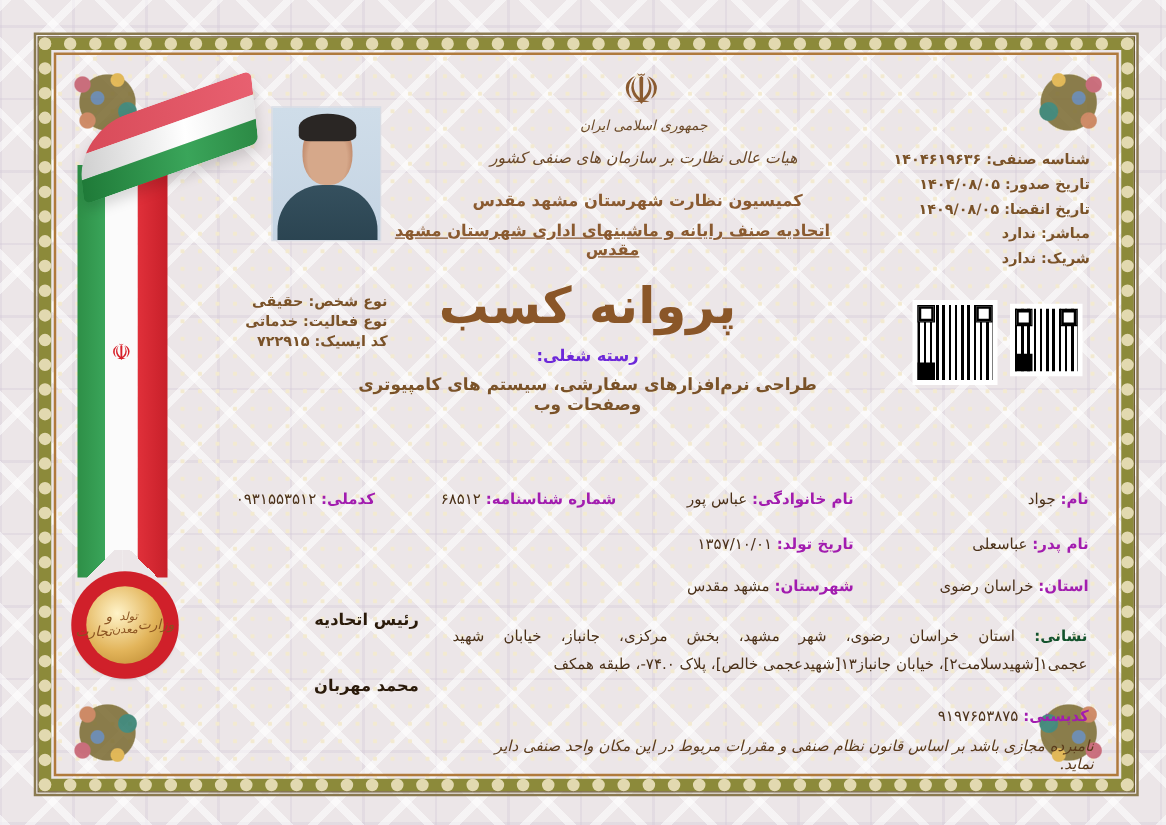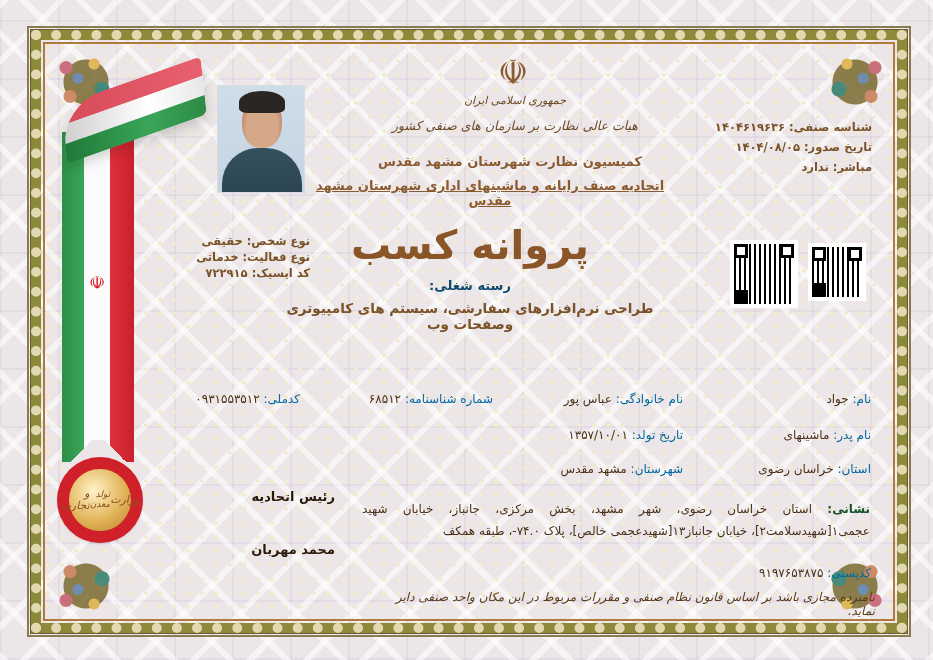--- a/index.html
+++ b/index.html
@@ -150,21 +150,21 @@
   .union {
     position: absolute; left: 300px; top: 178px; width: 380px; text-align: center;
     font-size: 13px; font-weight: bold; color: #8a5a30; text-decoration: underline;
   }
   .main-title {
     position: absolute; left: 330px; top: 222px; width: 280px; text-align: center;
     font-size: 40px; font-weight: bold; color: #8a5628;
   }
   .category-label {
     position: absolute; left: 380px; top: 278px; width: 180px; text-align: center;
-    font-size: 13px; font-weight: bold; color: #0c4a6e;
+    font-size: 13px; font-weight: bold; color: #6d28d9;
   }
   .category-value {
     position: absolute; left: 270px; top: 300px; width: 400px; text-align: center;
     font-size: 13.5px; font-weight: bold; color: #7a5228;
   }
 
   
   .right-info {
     position: absolute; left: 700px; top: 118px; width: 172px;
     text-align: right; color: #7a5228; font-size: 11.5px; font-weight: bold; line-height: 19.8px;
@@ -188,21 +188,21 @@
   .qr-grid::before, .qr-grid::after {
     content: ""; position: absolute; width: 8px; height: 8px; background: #fff; border: 2px solid #000;
   }
   .qr-grid::before { left: 1px; top: 1px; }
   .qr-grid::after { right: 1px; top: 1px; }
 
   
   .field {
     position: absolute; font-size: 12px; color: #4a3018; white-space: nowrap;
   }
-  .field .lbl { font-weight: normal; color: #0369a1; }
+  .field .lbl { font-weight: bold; color: #a21caf; }
   .address {
     position: absolute; left: 362px; top: 498px; width: 508px;
     font-size: 12px; color: #4a3018; text-align: justify; line-height: 22px;
   }
   .address .lbl { font-weight: bold; color: #14532d; }
   .footer-note {
     position: absolute; left: 370px; top: 590px; width: 505px; text-align: right;
     font-family: "DejaVu Serif", serif; font-style: italic; font-size: 12px; color: #5a3a1a;
   }
   .signer-title {
@@ -265,21 +265,23 @@
 <div class="calligraphy2">هیات عالی نظارت بر سازمان های صنفی کشور</div>
 <div class="commission">کمیسیون نظارت شهرستان مشهد مقدس</div>
 <div class="union">اتحادیه صنف رایانه و ماشینهای اداری شهرستان مشهد مقدس</div>
 <div class="main-title">پروانه کسب</div>
 <div class="category-label">رسته شغلی:</div>
 <div class="category-value">طراحی نرم‌افزارهای سفارشی، سیستم های کامپیوتری وصفحات وب</div>
 
 <div class="right-info">
   <div>شناسه صنفی: ۱۴۰۴۶۱۹۶۳۶</div>
   <div>تاریخ صدور: ۱۴۰۴/۰۸/۰۵</div>
+  <div>تاریخ انقضا: ۱۴۰۹/۰۸/۰۵</div>
   <div>مباشر: ندارد</div>
+  <div>شریک: ندارد</div>
 </div>
 <div class="qr one">
     <div class="qr-grid"></div>
   </div>
 <div class="qr two">
     <div class="qr-grid"></div>
   </div>
 
 <div class="field" style="right:62px; top:392px;">
   <span class="lbl">نام:</span>
@@ -293,21 +295,21 @@
   <span class="lbl">شماره شناسنامه:</span>
   <span>۶۸۵۱۲</span>
 </div>
 <div class="field" style="right:633px; top:392px;">
   <span class="lbl">کدملی:</span>
   <span>۰۹۳۱۵۵۳۵۱۲</span>
 </div>
 
 <div class="field" style="right:62px; top:428px;">
   <span class="lbl">نام پدر:</span>
-  <span>ماشینهای</span>
+  <span>عباسعلی</span>
 </div>
 <div class="field" style="right:250px; top:428px;">
   <span class="lbl">تاریخ تولد:</span>
   <span>۱۳۵۷/۱۰/۰۱</span>
 </div>
 
 <div class="field" style="right:62px; top:462px;">
   <span class="lbl">استان:</span>
   <span>خراسان رضوی</span>
 </div>

